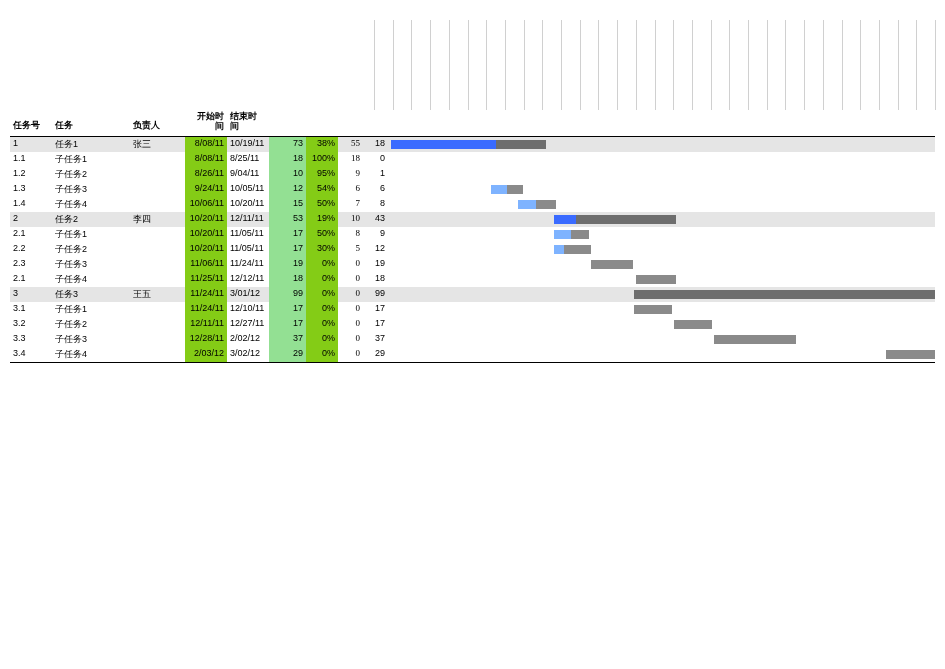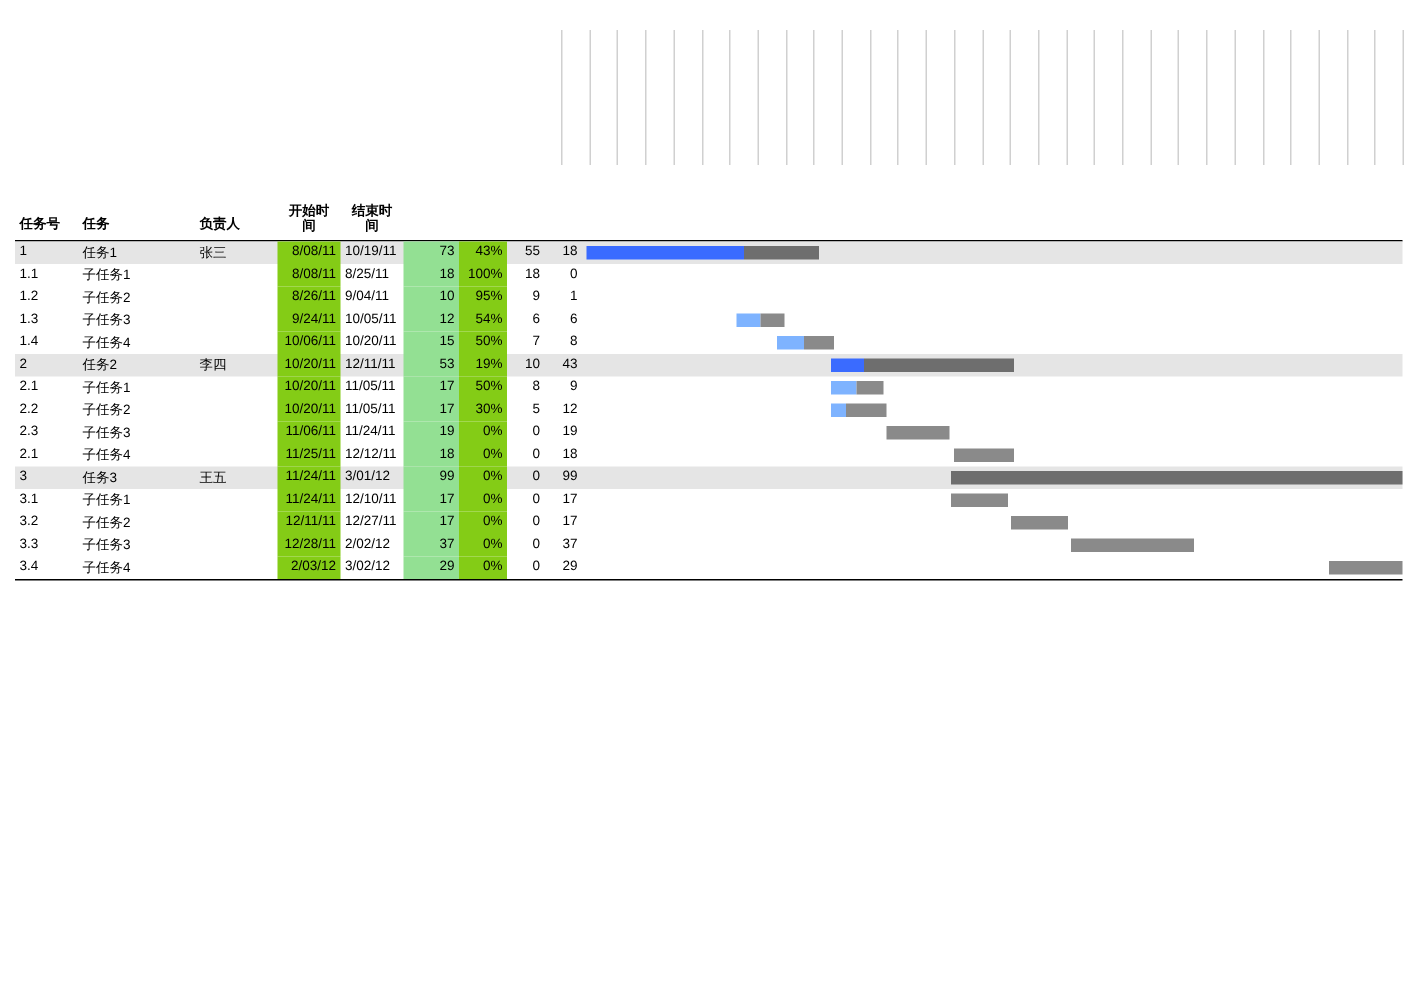--- a/index.html
+++ b/index.html
@@ -38,28 +38,26 @@
     box-sizing: border-box;
     padding: 2px 3px;
   }
   .col-taskno   { width: 42px; }
   .col-task     { width: 78px; }
   .col-owner    { width: 55px; }
   .col-start    { width: 42px; text-align: right; }
   .col-end      { width: 42px; text-align: left; }
   .col-dur      { width: 37px; text-align: right; }
   .col-pct      { width: 32px; text-align: right; }
-  .col-done     { width: 25px; text-align: right; }
+  .col-done     { width: 25px; text-align: right; font-family: Liberation Serif, serif; }
   .col-remain   { width: 25px; text-align: right; }
   .col-gantt    { flex: 1; position: relative; }
 
   .hdr-twoline {
-    text-align: center;
     line-height: 1.1;
-    margin-top: 24px;
   }
 
   .data-row {
     display: flex;
     align-items: stretch;
     height: 15px;
     font-size: 9px;
     border-bottom: 0px solid #eee;
   }
   .parent-row {
@@ -150,21 +148,21 @@
   </div>
 
   <div id="rows">
       <div class="data-row parent-row">
         <div class="col col-taskno">1</div>
         <div class="col col-task">任务1</div>
         <div class="col col-owner">张三</div>
         <div class="col col-start shade-green1">8/08/11</div>
         <div class="col col-end">10/19/11</div>
         <div class="col col-dur shade-green2">73</div>
-        <div class="col col-pct shade-green1">43%</div>
+        <div class="col col-pct shade-green1">38%</div>
         <div class="col col-done">55</div>
         <div class="col col-remain">18</div>
         <div class="col col-gantt">
           <div class="gantt-track">
             <div class="bar bar-parent-done" style="left: 0px; width: 105px;"></div>
             <div class="bar bar-parent-remain" style="left: 105px; width: 50px;"></div>
           </div>
         </div>
       </div>
       <div class="data-row">

